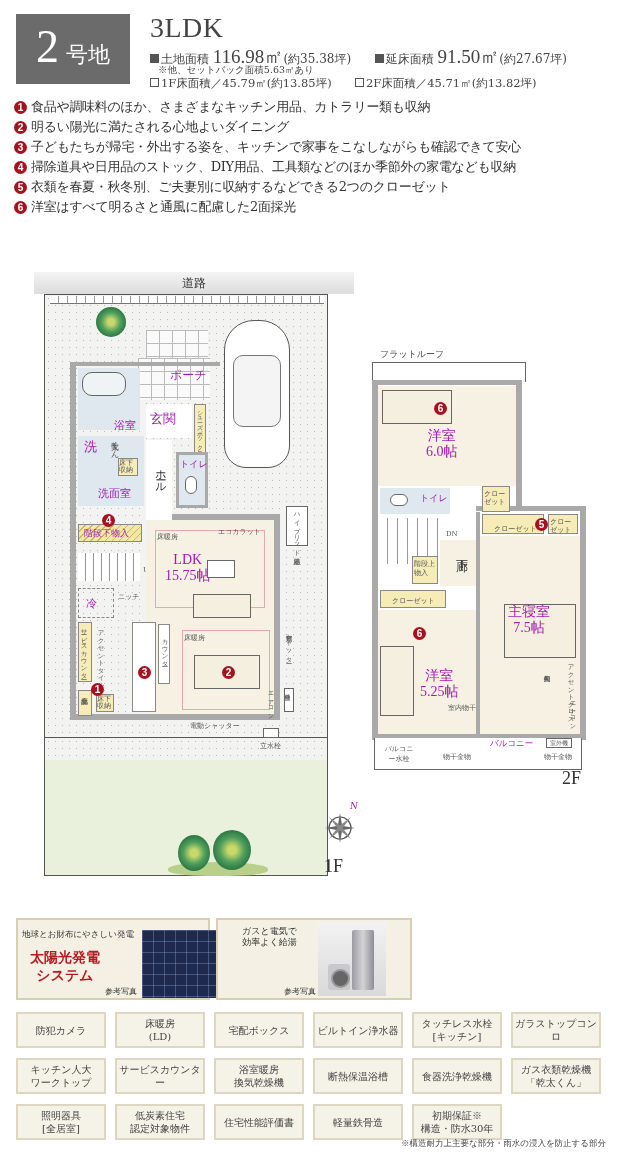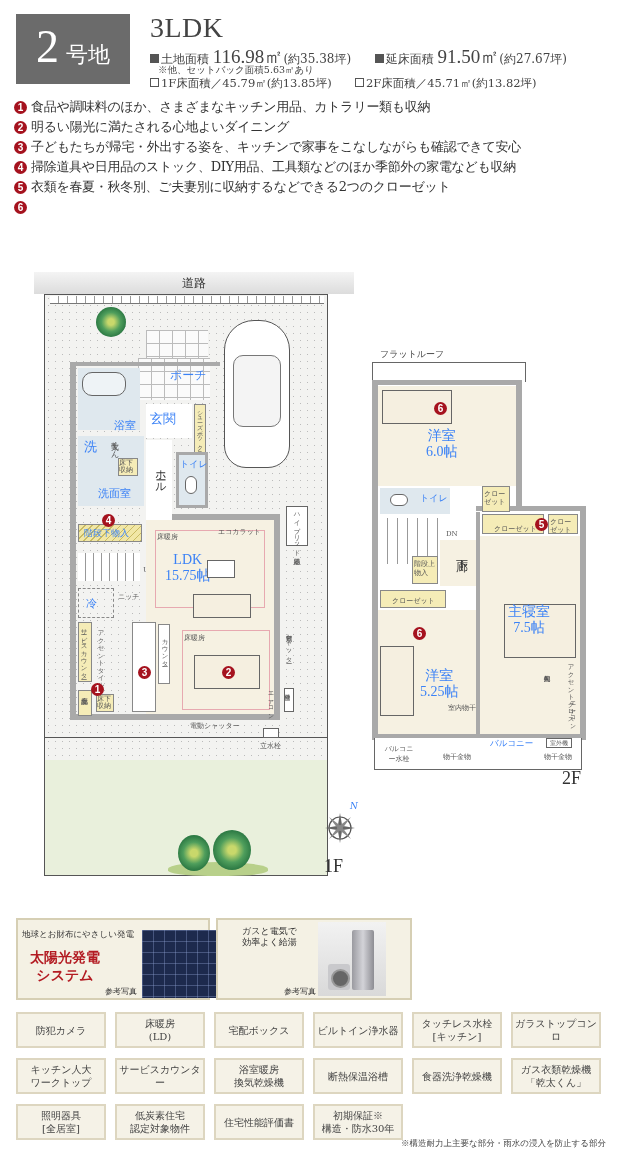--- a/index.html
+++ b/index.html
@@ -25,21 +25,21 @@
 
   
   .road { position: absolute; left: 34px; top: 272px; width: 320px; height: 22px; background: linear-gradient(#f4f4f4, #dcdcdc); text-align: center; font-size: 12px; line-height: 22px; color: #333; }
   .site { position: absolute; left: 44px; top: 294px; width: 284px; height: 444px; border: 1px solid #555; background: #f3f3f1; background-image: radial-gradient(#bbb 0.6px, transparent 0.8px); background-size: 7px 7px; }
   .lawn { position: absolute; left: 44px; top: 760px; width: 284px; height: 116px; background: #e9f0dc; border: 1px solid #555; border-top: none; }
   .site-lower { position: absolute; left: 44px; top: 738px; width: 284px; height: 22px; border-left: 1px solid #555; border-right: 1px solid #555; background: #f3f3f1; background-image: radial-gradient(#bbb 0.6px, transparent 0.8px); background-size: 7px 7px; }
   .fence { position: absolute; left: 50px; top: 296px; width: 274px; height: 8px; border-bottom: 1px solid #777; background: repeating-linear-gradient(90deg, #fff 0 8px, #999 8px 9px); }
 
   .wall { position: absolute; background: #a9a9a9; }
   .room { position: absolute; }
-  .room-label { position: absolute; font-size: 11px; color: #3b82f6; white-space: nowrap; }
+  .room-label { position: absolute; font-size: 11px; color: #a21caf; white-space: nowrap; }
   .room-label.lg { font-family: "Liberation Serif", serif; font-size: 14px; line-height: 16px; text-align: center; }
   .room-label.v { writing-mode: vertical-rl; font-size: 8px; color: #555; }
   .small { font-size: 7px; color: #555; }
   .floor-badge { position: absolute; }
 
   .blue { background: #dfe8ee; }
   .cream { background: #f6f1e2; }
   .yellow { background: #f5ecb7; border: 1px solid #888; }
   .hatch { background: repeating-linear-gradient(135deg, #f1e7a6 0 4px, #c9bb63 4px 5px); border: 1px solid #888; }
   .tile { background-color: #fafafa; background-image: linear-gradient(#bbb 1px, transparent 1px), linear-gradient(90deg, #bbb 1px, transparent 1px); background-size: 13px 13px; }
@@ -114,20 +114,21 @@
   <div class="feature">
       <span class="badge">4</span>
       <span>掃除道具や日用品のストック、DIY用品、工具類などのほか季節外の家電なども収納</span>
     </div>
   <div class="feature">
       <span class="badge">5</span>
       <span>衣類を春夏・秋冬別、ご夫妻別に収納するなどできる2つのクローゼット</span>
     </div>
   <div class="feature">
       <span class="badge">6</span>
+      <span>洋室はすべて明るさと通風に配慮した2面採光</span>
     </div>
 </div>
 
 <div>
   <div class="road">道路</div>
   <div class="site"></div>
   <div class="fence"></div>
   <div class="site-lower"></div>
   <div class="lawn"></div>
 
@@ -345,16 +346,17 @@
 換気乾燥機</div>
   <div class="equip">断熱保温浴槽</div>
   <div class="equip">食器洗浄乾燥機</div>
   <div class="equip">ガス衣類乾燥機
 「乾太くん」</div>
   <div class="equip">照明器具
 [全居室]</div>
   <div class="equip">低炭素住宅
 認定対象物件</div>
   <div class="equip">住宅性能評価書</div>
+  <div class="equip">軽量鉄骨造</div>
   <div class="equip">初期保証※
 構造・防水30年</div>
 </div>
 <div class="footnote">※構造耐力上主要な部分・雨水の浸入を防止する部分</div>
 
 </body></html>

